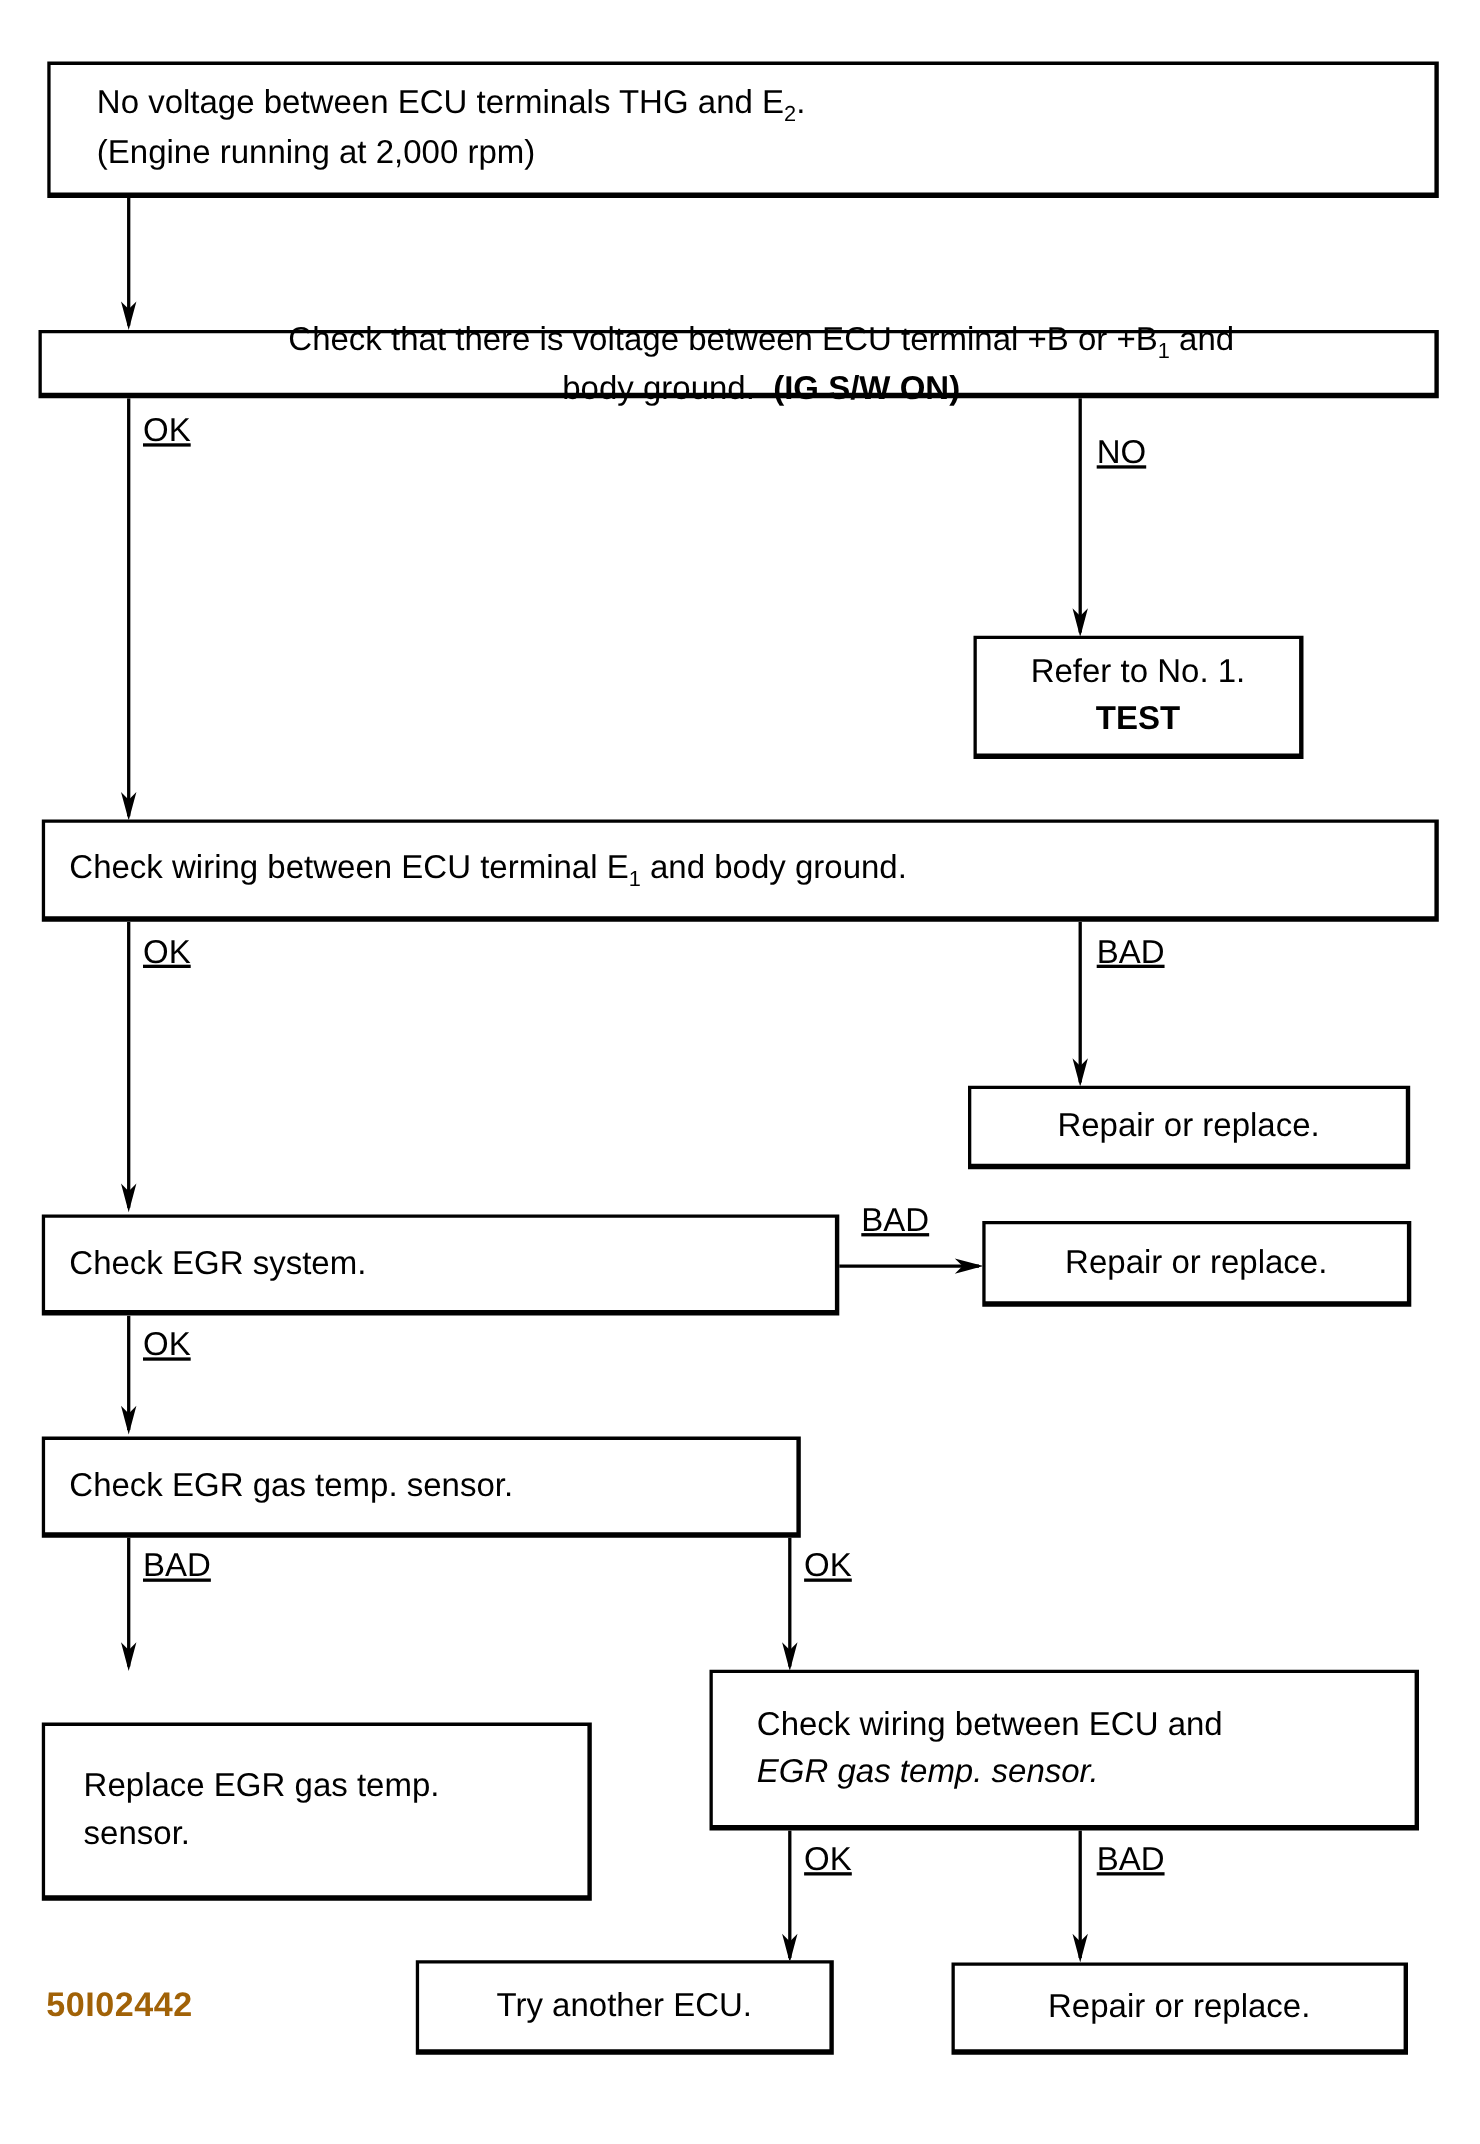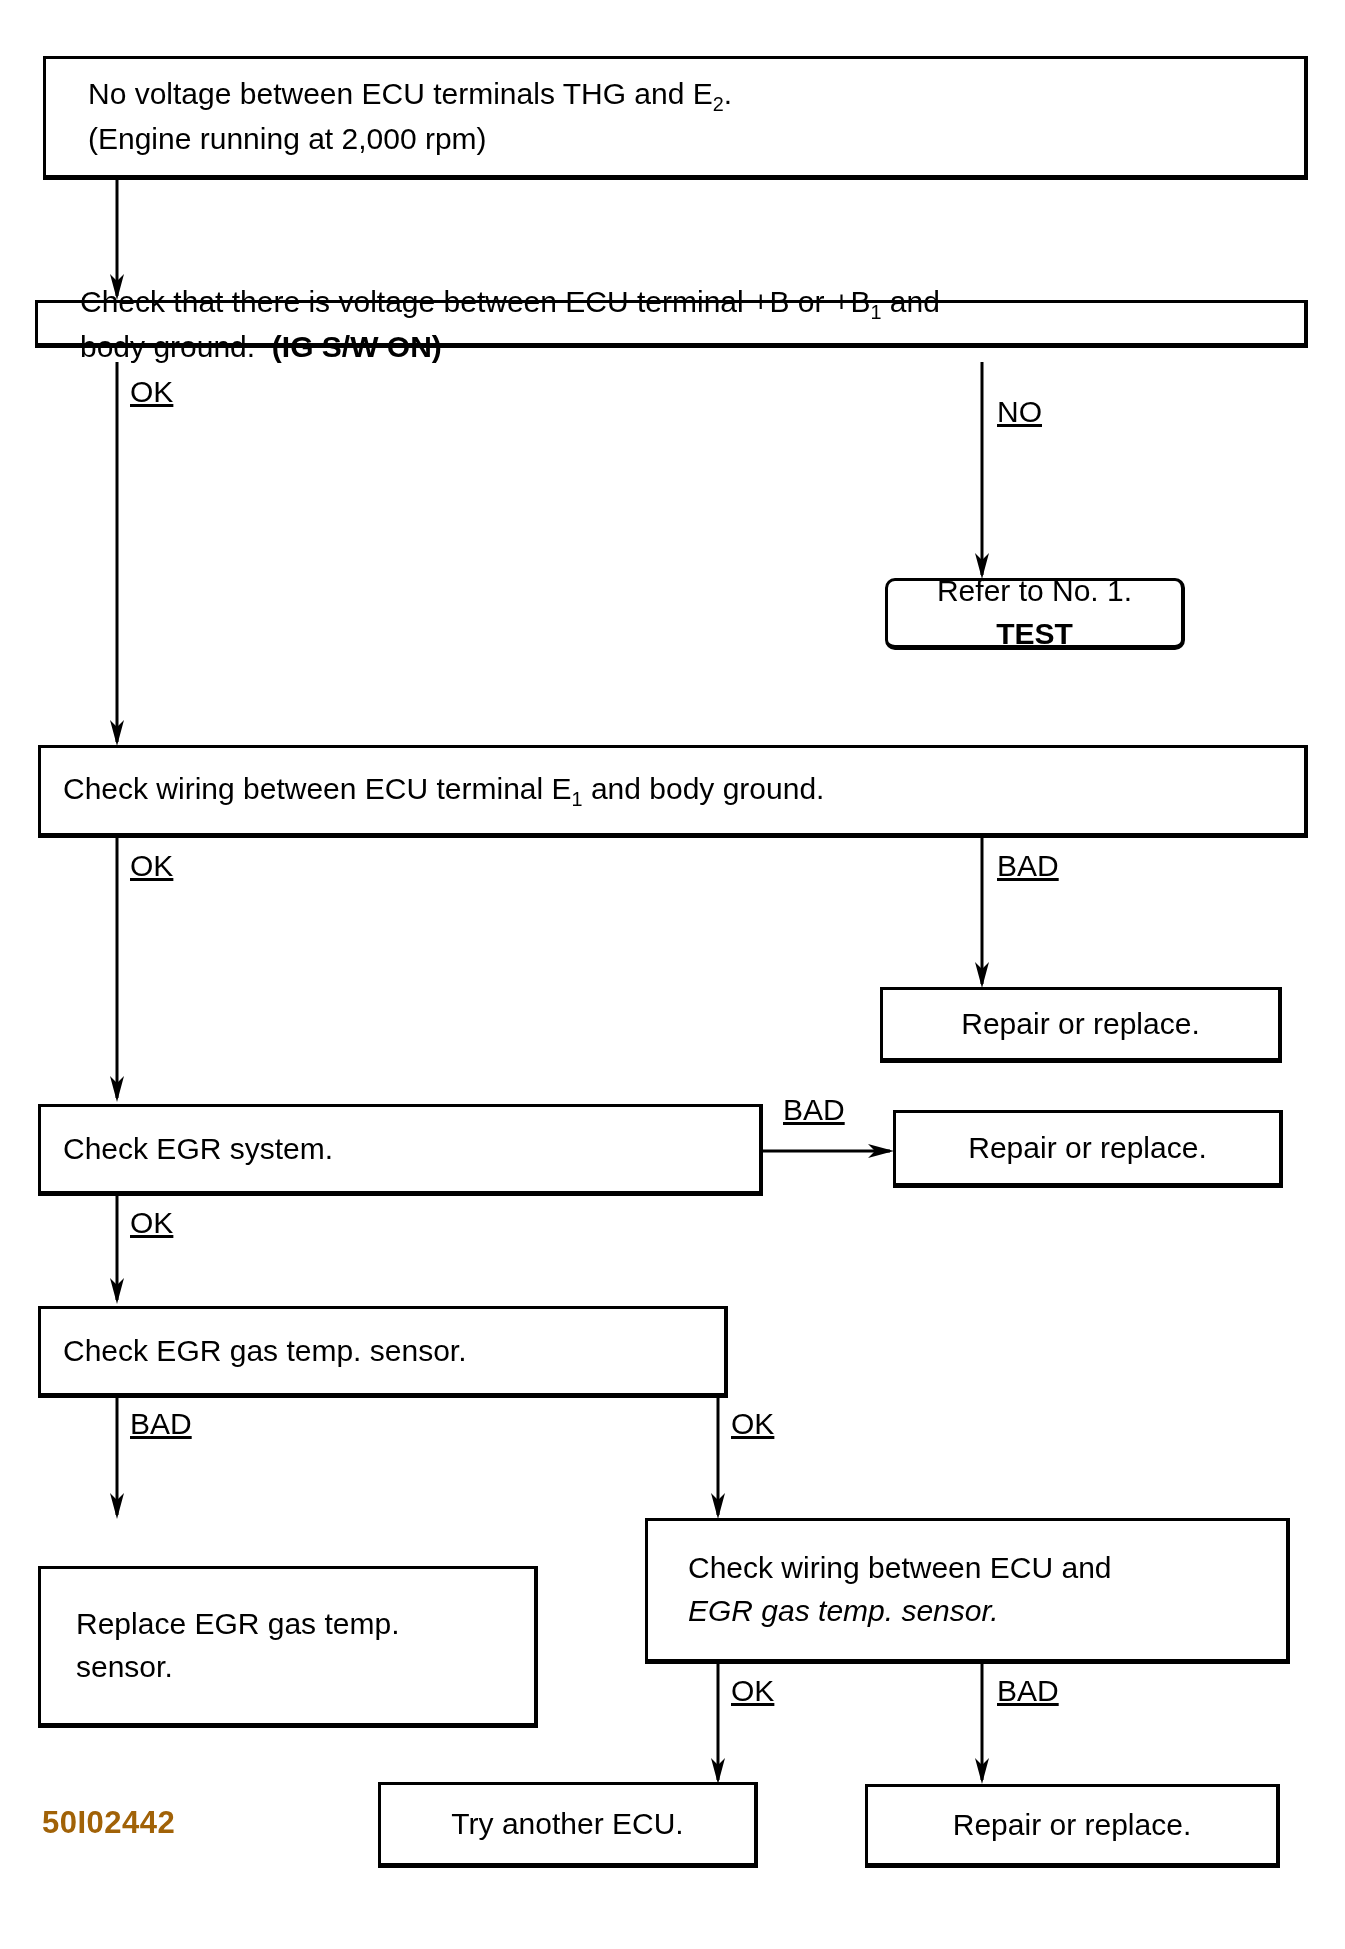--- a/index.html
+++ b/index.html
@@ -119,30 +119,30 @@
     <path d="M 975 1758 L 982 1784 L 989 1758 L 982 1765 Z" fill="#000"></path>
   </svg>
 
   <div class="node" style="left:43px; top:56px; width:1265px; height:124px;">
     <div class="line">
       <span>No voltage between ECU terminals THG and E</span><sub>2</sub><span>.</span>
     </div>
     <div class="line">(Engine running at 2,000 rpm)</div>
   </div>
 
-  <div class="node" style="left:35px; top:300px; width:1273px; height:48px; padding-top:4px;">
+  <div class="node" style="left:35px; top:300px; width:1273px; height:62px; padding-top:4px;text-align:center;">
     <div class="line">
       <span>Check that there is voltage between ECU terminal +B or +B</span><sub>1</sub><span> and</span>
     </div>
     <div class="line">
       <span>body ground.</span>&nbsp;&nbsp;<b>(IG S/W ON)</b>
     </div>
   </div>
 
-  <div class="node center" style="left:885px; top:578px; width:300px; height:72px;border-radius:10px;">
+  <div class="node center" style="left:885px; top:578px; width:300px; height:112px;">
     <div class="line">Refer to No. 1.</div>
     <div class="line bold">TEST</div>
   </div>
 
   <div class="node" style="left:38px; top:745px; width:1270px; height:93px;">
     <div class="line" style="padding-left:22px;">
       <span>Check wiring between ECU terminal E</span><sub>1</sub><span> and body ground.</span>
     </div>
   </div>
 

